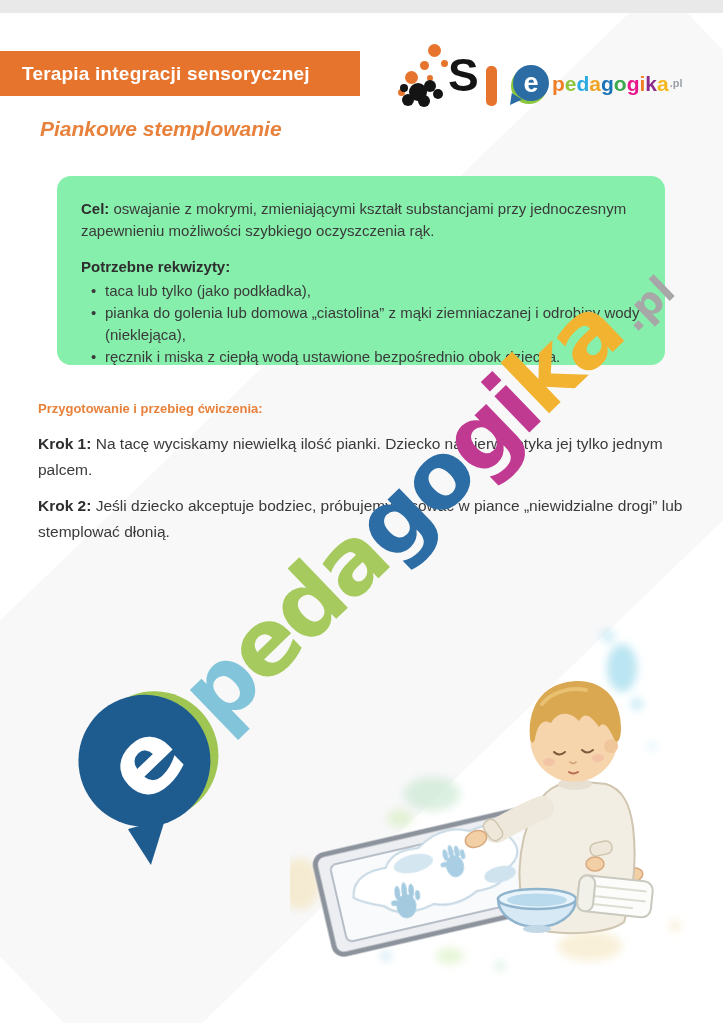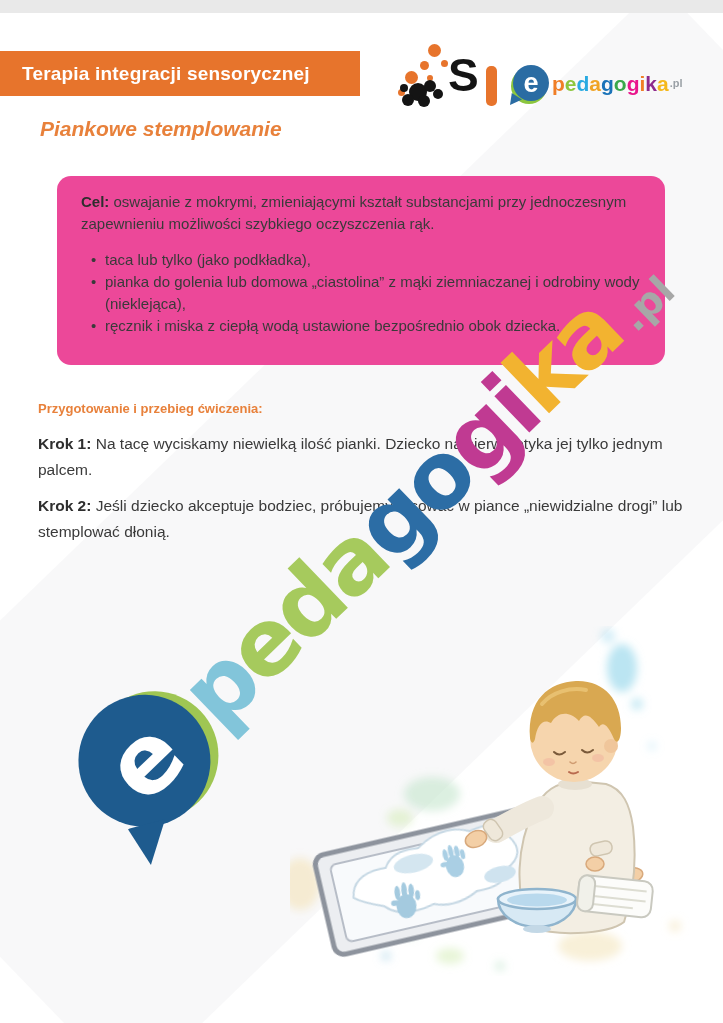--- a/index.html
+++ b/index.html
@@ -40,22 +40,22 @@
   }
   .epd-letters{display:flex;align-items:baseline;margin-left:3px;font-weight:bold;font-size:21px;letter-spacing:0;}
   .epd-letters span{line-height:1;}
   .epd-tld{font-size:11px;color:#9aa0a6;font-weight:bold;margin-left:1px;}
   
   .title{position:absolute;left:40px;top:104px;font-size:21px;font-weight:bold;color:#e8813b;z-index:2;font-style:italic;}
   .h2{position:absolute;left:38px;top:388px;font-size:13px;font-weight:bold;color:#e8813b;z-index:2;}
   
   .info-box{
     position:absolute;left:57px;top:163px;width:608px;height:189px;
-    background:#ec4899;border-radius:14px;box-sizing:border-box;
-    padding:15px 24px;font-size:15px;line-height:22px;z-index:2;
+    background:#86efac;border-radius:14px;box-sizing:border-box;
+    padding:22px 24px;font-size:15px;line-height:22px;z-index:2;
   }
   .info-box .cel{margin:0 0 14px 0;}
   .info-box .rek-label{margin:0;font-weight:bold;color:#2e2e2e;}
   .info-box ul{margin:2px 0 0 0;padding:0 0 0 10px;list-style:none;}
   .info-box li{padding-left:14px;position:relative;}
   .info-box li::before{content:"•";position:absolute;left:0;top:0;color:#3a3a3a;}
   b{color:#2e2e2e;}
   
   .steps{position:absolute;left:38px;top:418px;width:652px;font-size:15.5px;line-height:26px;z-index:2;}
   .step{margin-bottom:10px;}
@@ -132,20 +132,21 @@
         <span style="color: rgb(142, 42, 140);">k</span>
         <span style="color: rgb(245, 184, 28);">a</span>
       </span>
     <span class="epd-tld">.pl</span>
   </div>
 
   <div class="title">Piankowe stemplowanie</div>
 
   <div class="info-box">
     <p class="cel"><b>Cel:</b><span> oswajanie z mokrymi, zmieniającymi kształt substancjami przy jednoczesnym zapewnieniu możliwości szybkiego oczyszczenia rąk.</span></p>
+    <p class="rek-label">Potrzebne rekwizyty:</p>
     <ul id="rekwizyty-list">
         <li>taca lub tylko (jako podkładka),</li>
         <li>pianka do golenia lub domowa „ciastolina” z mąki ziemniaczanej i odrobiny wody (nieklejąca),</li>
         <li>ręcznik i miska z ciepłą wodą ustawione bezpośrednio obok dziecka.</li>
       </ul>
   </div>
 
   <div class="h2">Przygotowanie i przebieg ćwiczenia:</div>
   <div class="steps" id="steps">
       <div class="step"><b>Krok 1:</b><span> Na tacę wyciskamy niewielką ilość pianki. Dziecko najpierw dotyka jej tylko jednym palcem.</span></div>

